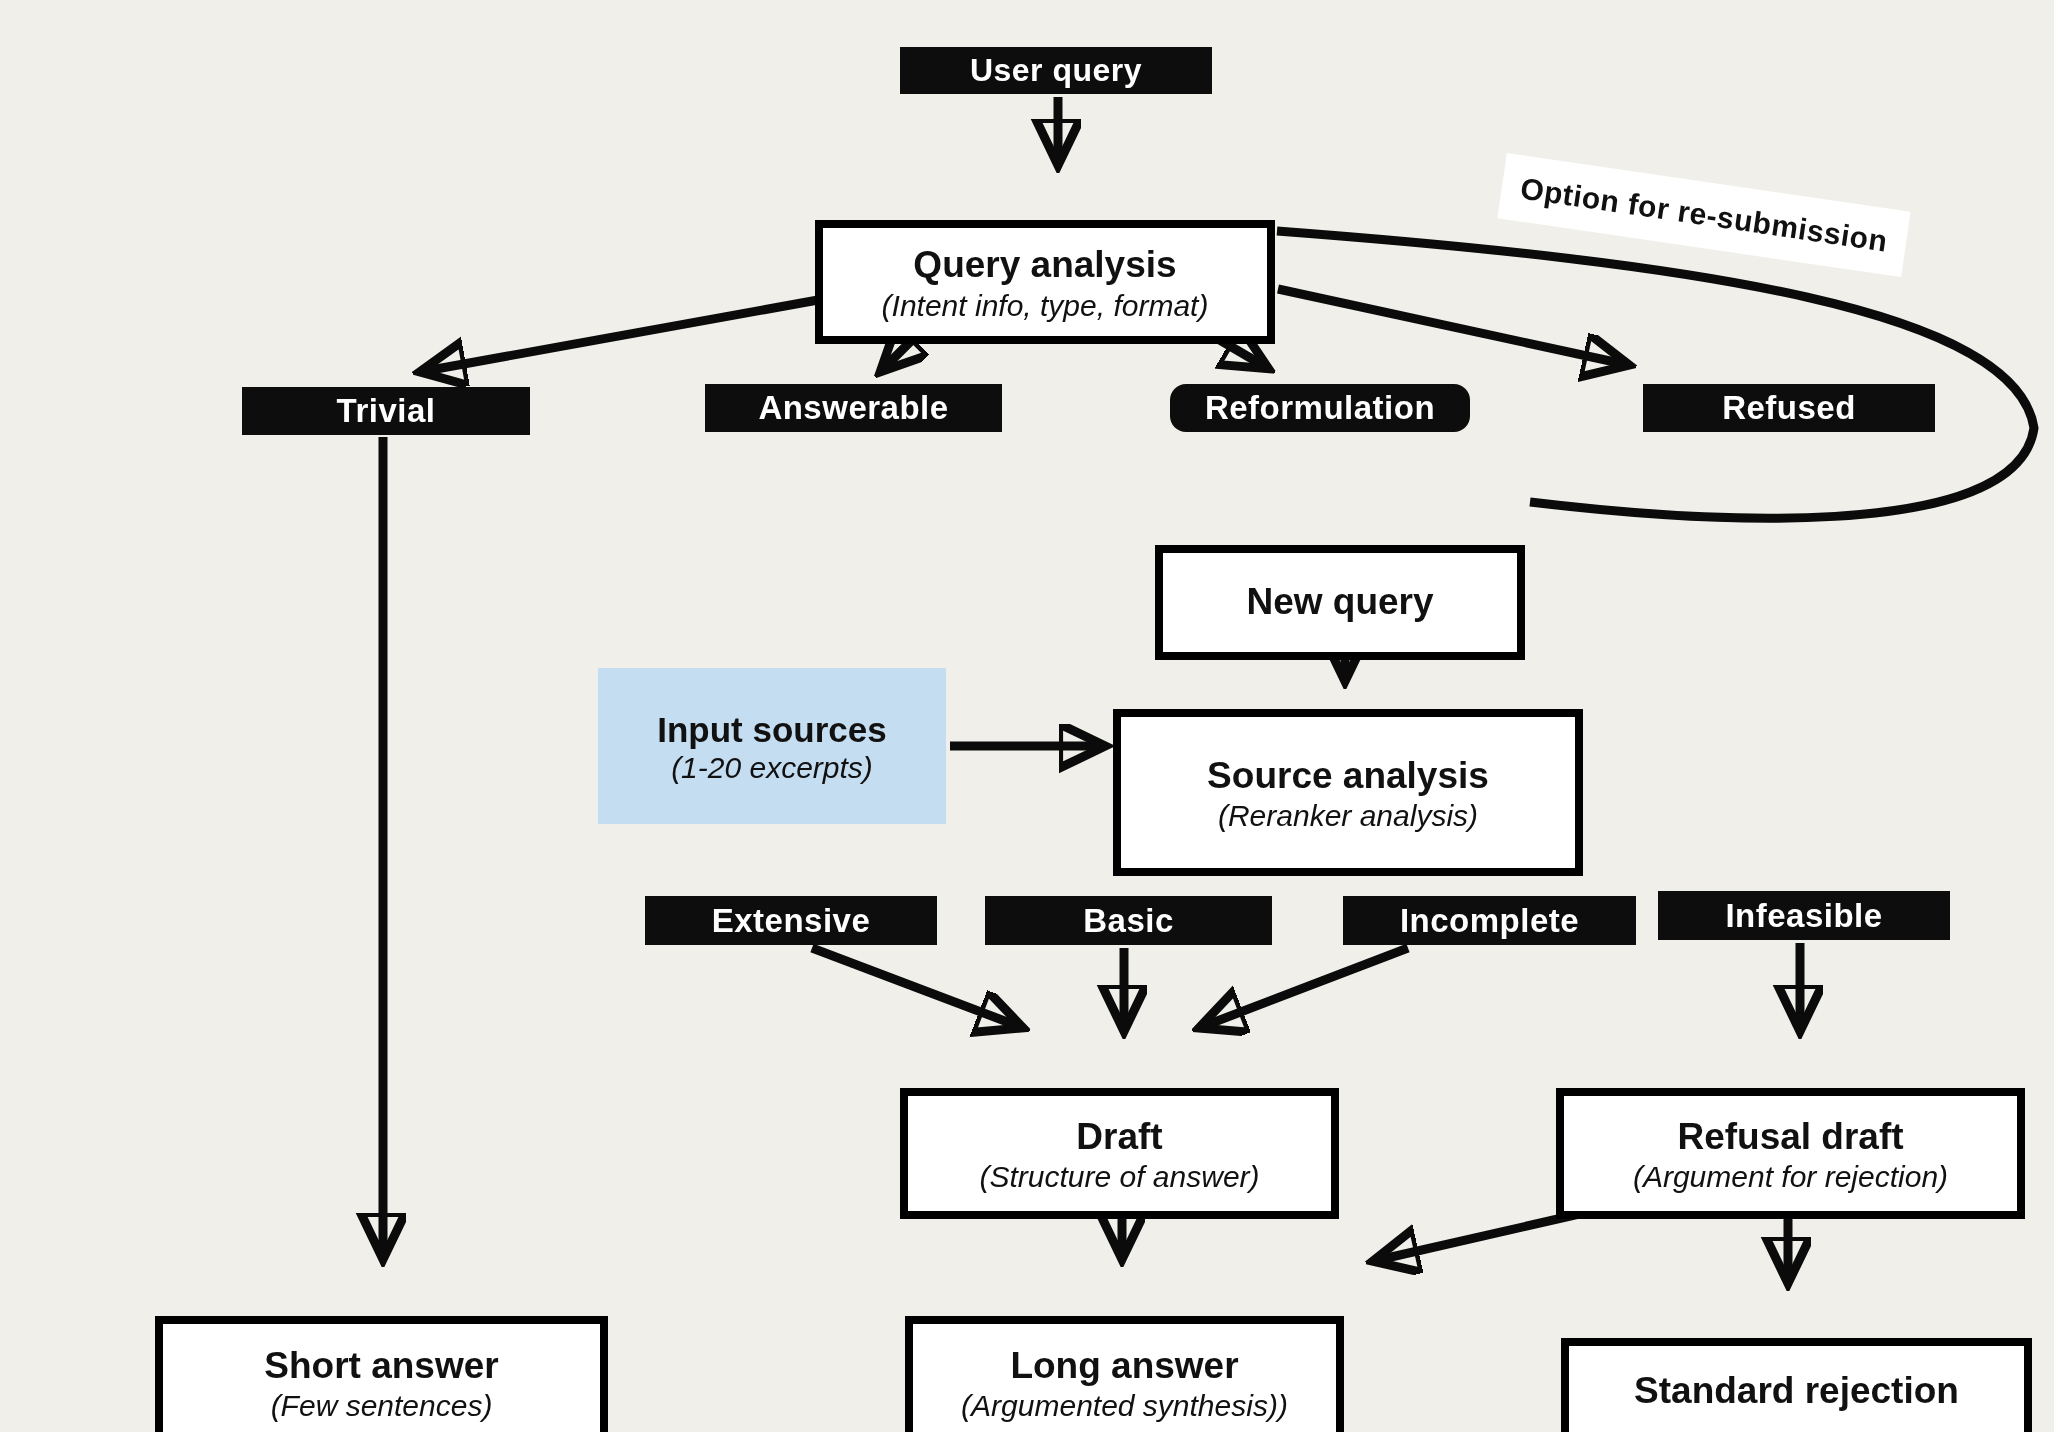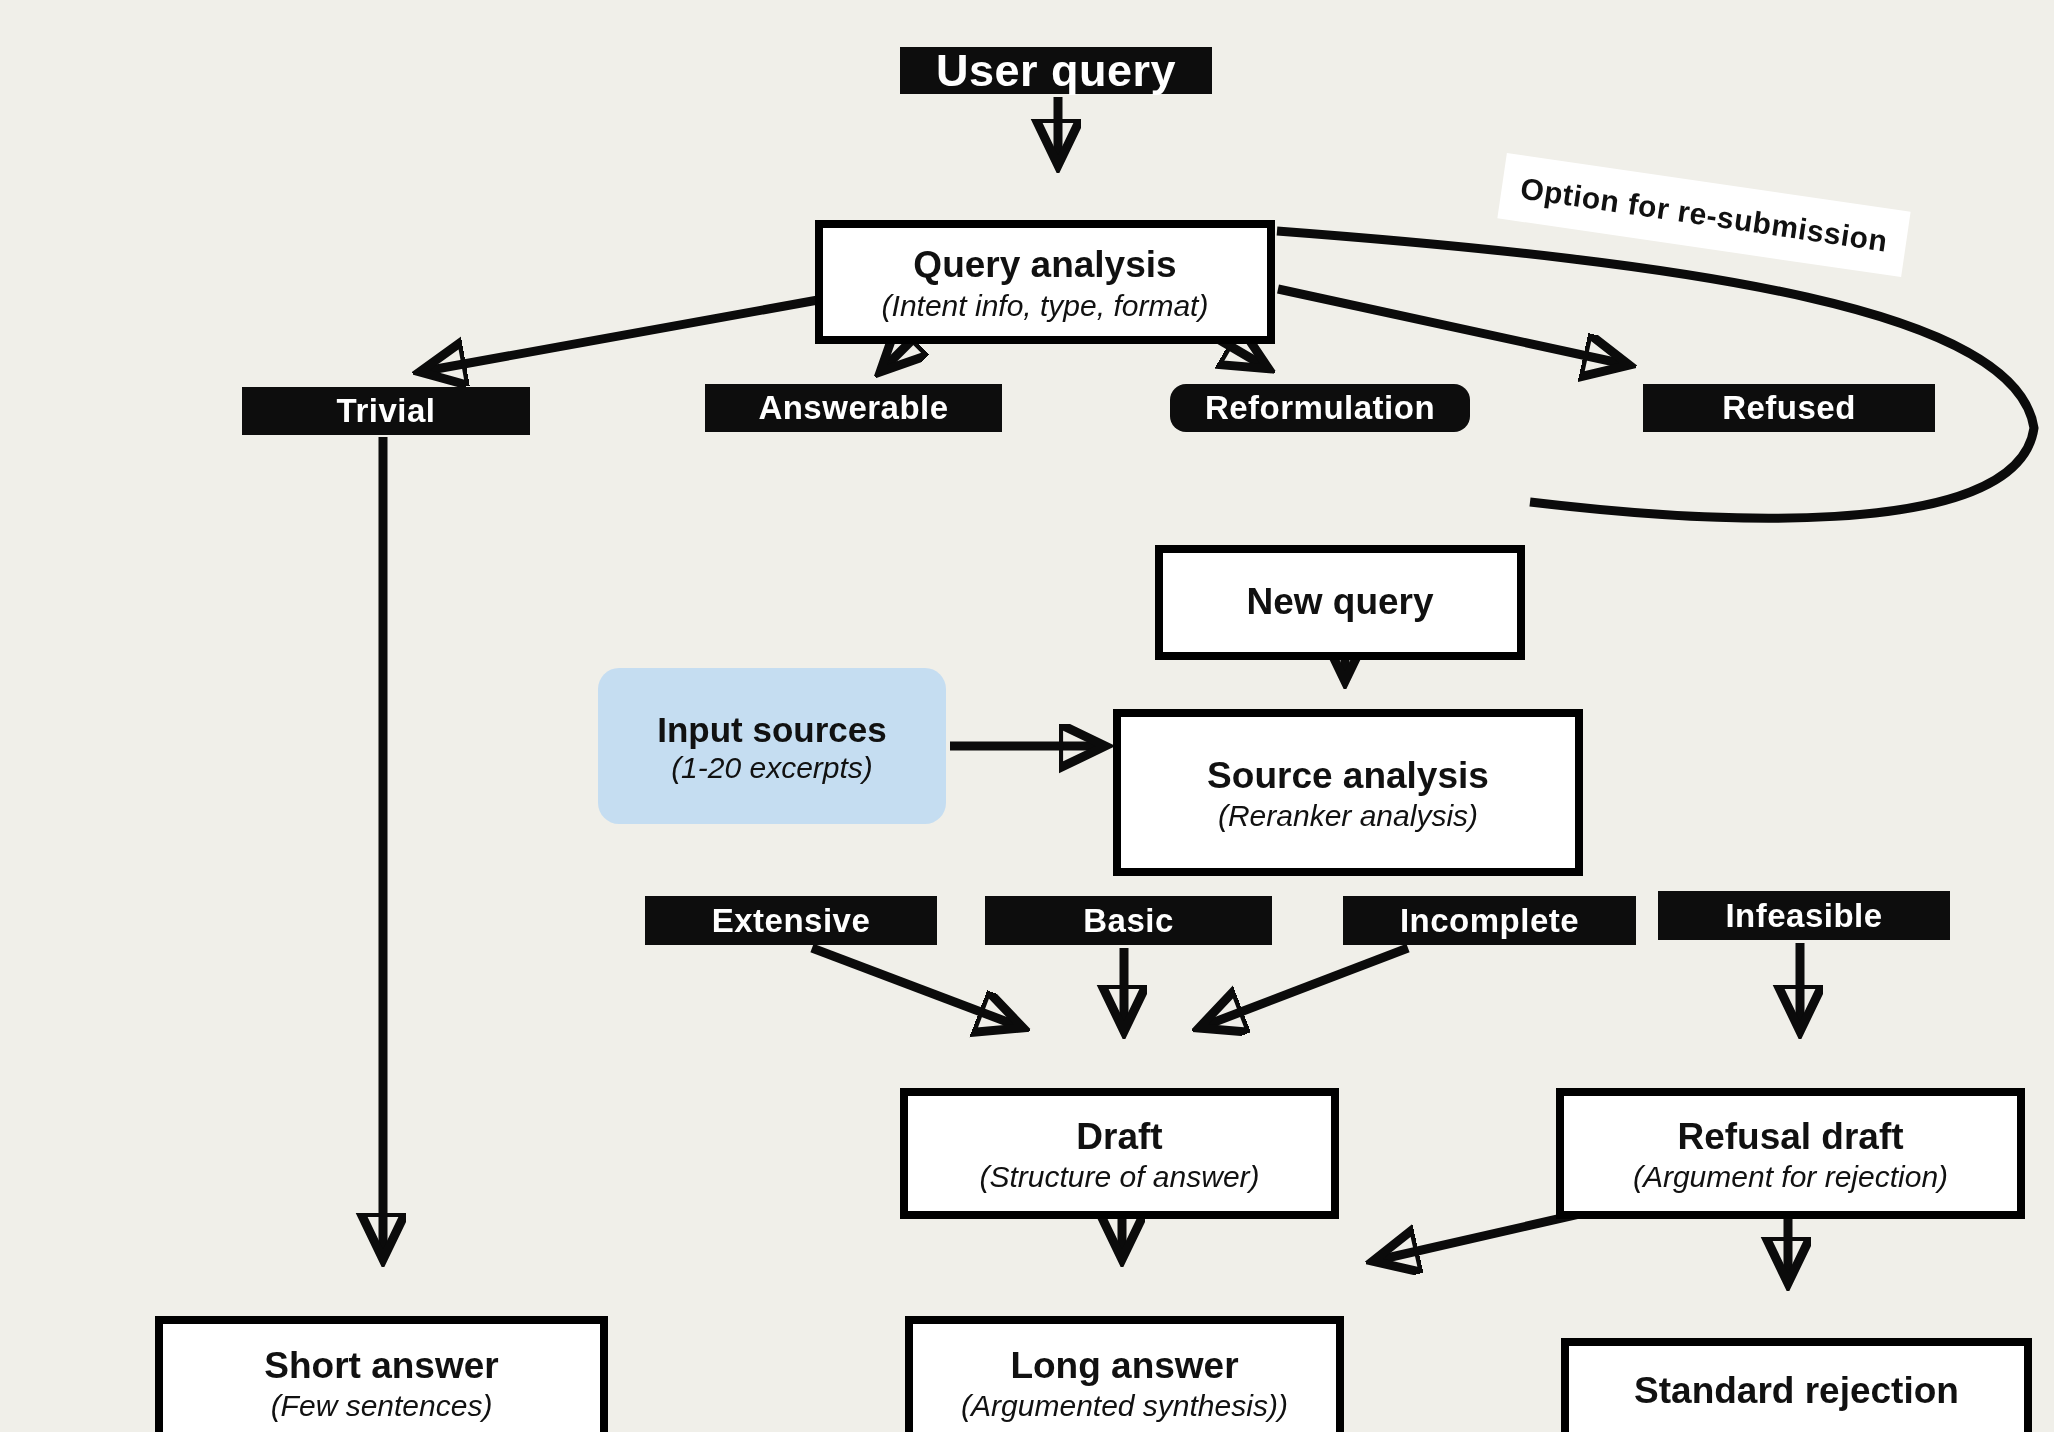--- a/index.html
+++ b/index.html
@@ -6,21 +6,21 @@
   .canvas{
     position:relative;width:2054px;height:1432px;background:#f0efe9;
     overflow:hidden;font-family:"Liberation Sans","DejaVu Sans",sans-serif;color:#111;
   }
   svg.edges{position:absolute;left:0;top:0;}
   svg.edges path{stroke:#0b0b0b;fill:none;}
   .n{position:absolute;box-sizing:border-box;display:flex;flex-direction:column;
      align-items:center;justify-content:center;text-align:center;}
   .nb{background:#0d0d0d;color:#ffffff;font-weight:bold;font-size:33px;letter-spacing:.5px;}
   .nw{background:#ffffff;border:8px solid #000;margin-top:47px;}
-  .nblue{background:#c5ddf1;border-radius:21px;}
+  .nblue{background:#c5ddf1;}
   .t{font-weight:bold;font-size:37px;line-height:1.25;}
   .s{font-style:italic;font-size:30px;line-height:1.1;}
   .one{font-weight:bold;font-size:37px;}
   .rot-label{position:absolute;left:1500px;top:182px;width:408px;height:66px;
      background:#ffffff;display:flex;align-items:center;justify-content:center;
      transform:rotate(8.3deg);font-size:30px;font-weight:600;letter-spacing:.5px;}
 </style>
 </head>
 <body>
 
@@ -44,21 +44,21 @@
     <path d="M812 948 L1018 1026" stroke-width="9" marker-end="url(#ah)"></path>
     <path d="M1124 948 L1124 1026" stroke-width="9" marker-end="url(#ah)"></path>
     <path d="M1408 948 L1204 1026" stroke-width="9" marker-end="url(#ah)"></path>
     <path d="M1800 943 L1800 1026" stroke-width="9" marker-end="url(#ah)"></path>
     <path d="M383 437 L383 1254" stroke-width="9" marker-end="url(#ah)"></path>
     <path d="M1122 1175 L1122 1254" stroke-width="9" marker-end="url(#ah)"></path>
     <path d="M1742 1177 L1378 1260" stroke-width="9" marker-end="url(#ah)"></path>
     <path d="M1788 1175 L1788 1278" stroke-width="9" marker-end="url(#ah)"></path>
   </svg>
 
-  <div class="n nb" style="left:900px;top:47px;width:312px;height:47px;font-size:45px;">User query</div>
+  <div class="n nb" style="left:900px;top:47px;width:312px;height:47px;font-size:32px;">User query</div>
 
   <div class="n nw" style="left:815px;top:173px;width:460px;height:124px;">
     <div class="t">Query analysis</div>
     <div class="s">(Intent info, type, format)</div>
   </div>
 
   <div class="rot-label">Option for re-submission</div>
 
   <div class="n nb" style="left:242px;top:387px;width:288px;height:48px;">Trivial</div>
 

